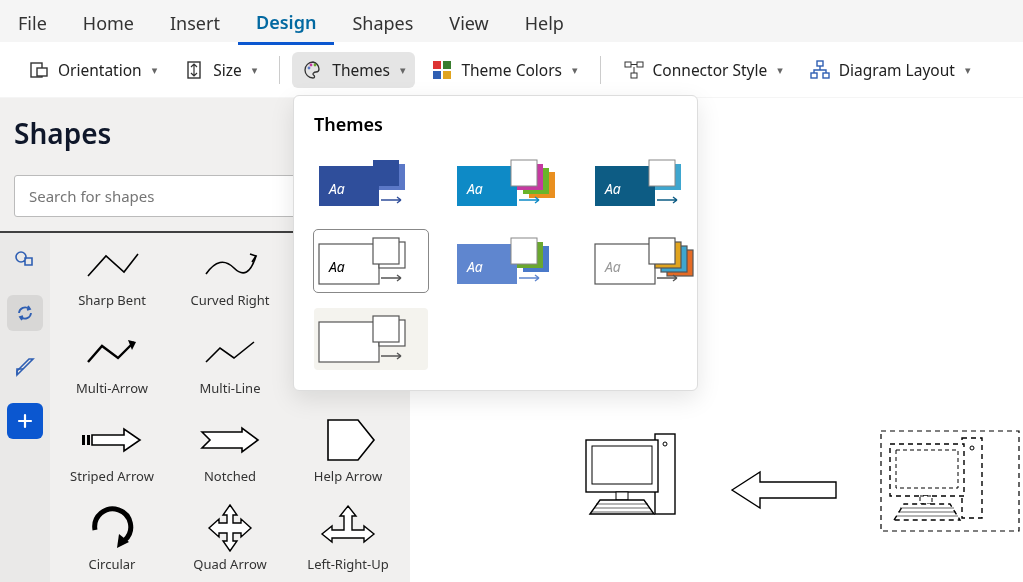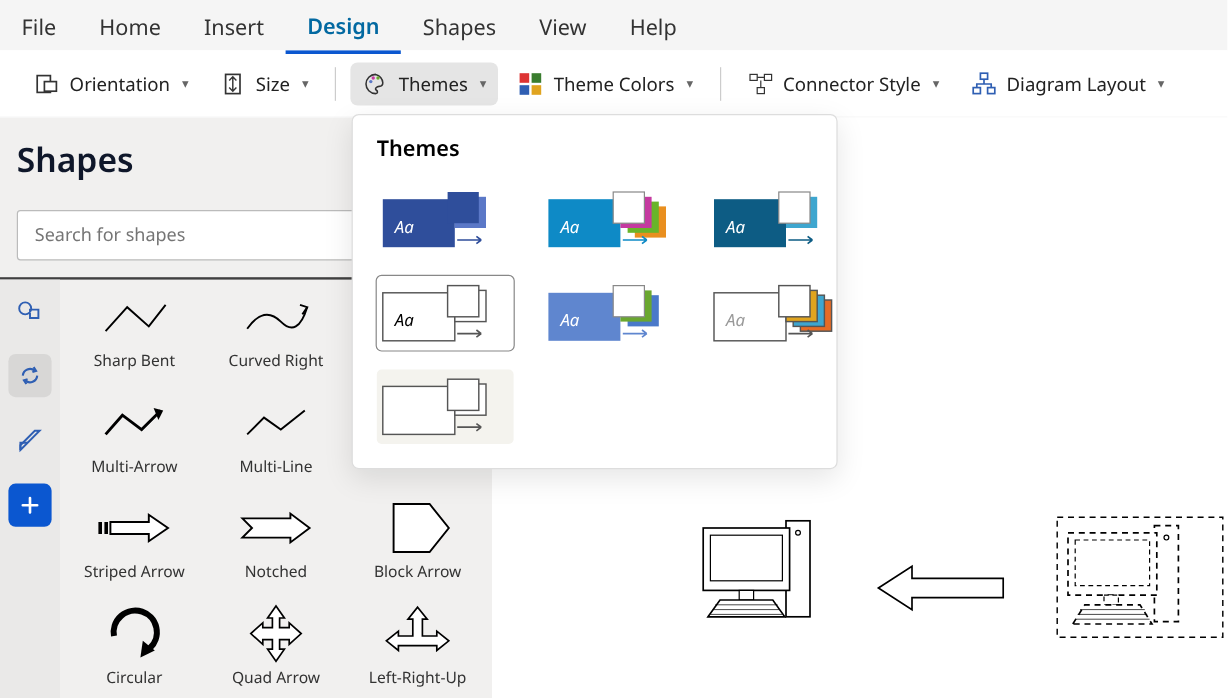--- a/index.html
+++ b/index.html
@@ -225,21 +225,21 @@
               </svg>
             </div>
             <div class="shape-label">Notched</div>
           </div>
           <div class="shape-cell">
             <div class="shape-thumb">
               <svg width="60" height="44">
                 <path d="M10 2 H40 L56 22 L40 42 H10 Z" fill="#fff" stroke="#000" stroke-width="1.6"></path>
               </svg>
             </div>
-            <div class="shape-label">Block Arrow</div>
+            <div class="shape-label">Help Arrow</div>
           </div>
           <div class="shape-cell">
             <div class="shape-thumb">
               <svg width="54" height="48">
                 <path d="M10 26 A18 18 0 1 1 40 36" fill="none" stroke="#000" stroke-width="5"></path>
                 <path d="M34 30 L44 38 L32 44 Z" fill="#000"></path>
               </svg>
             </div>
             <div class="shape-label">Circular</div>
           </div>

